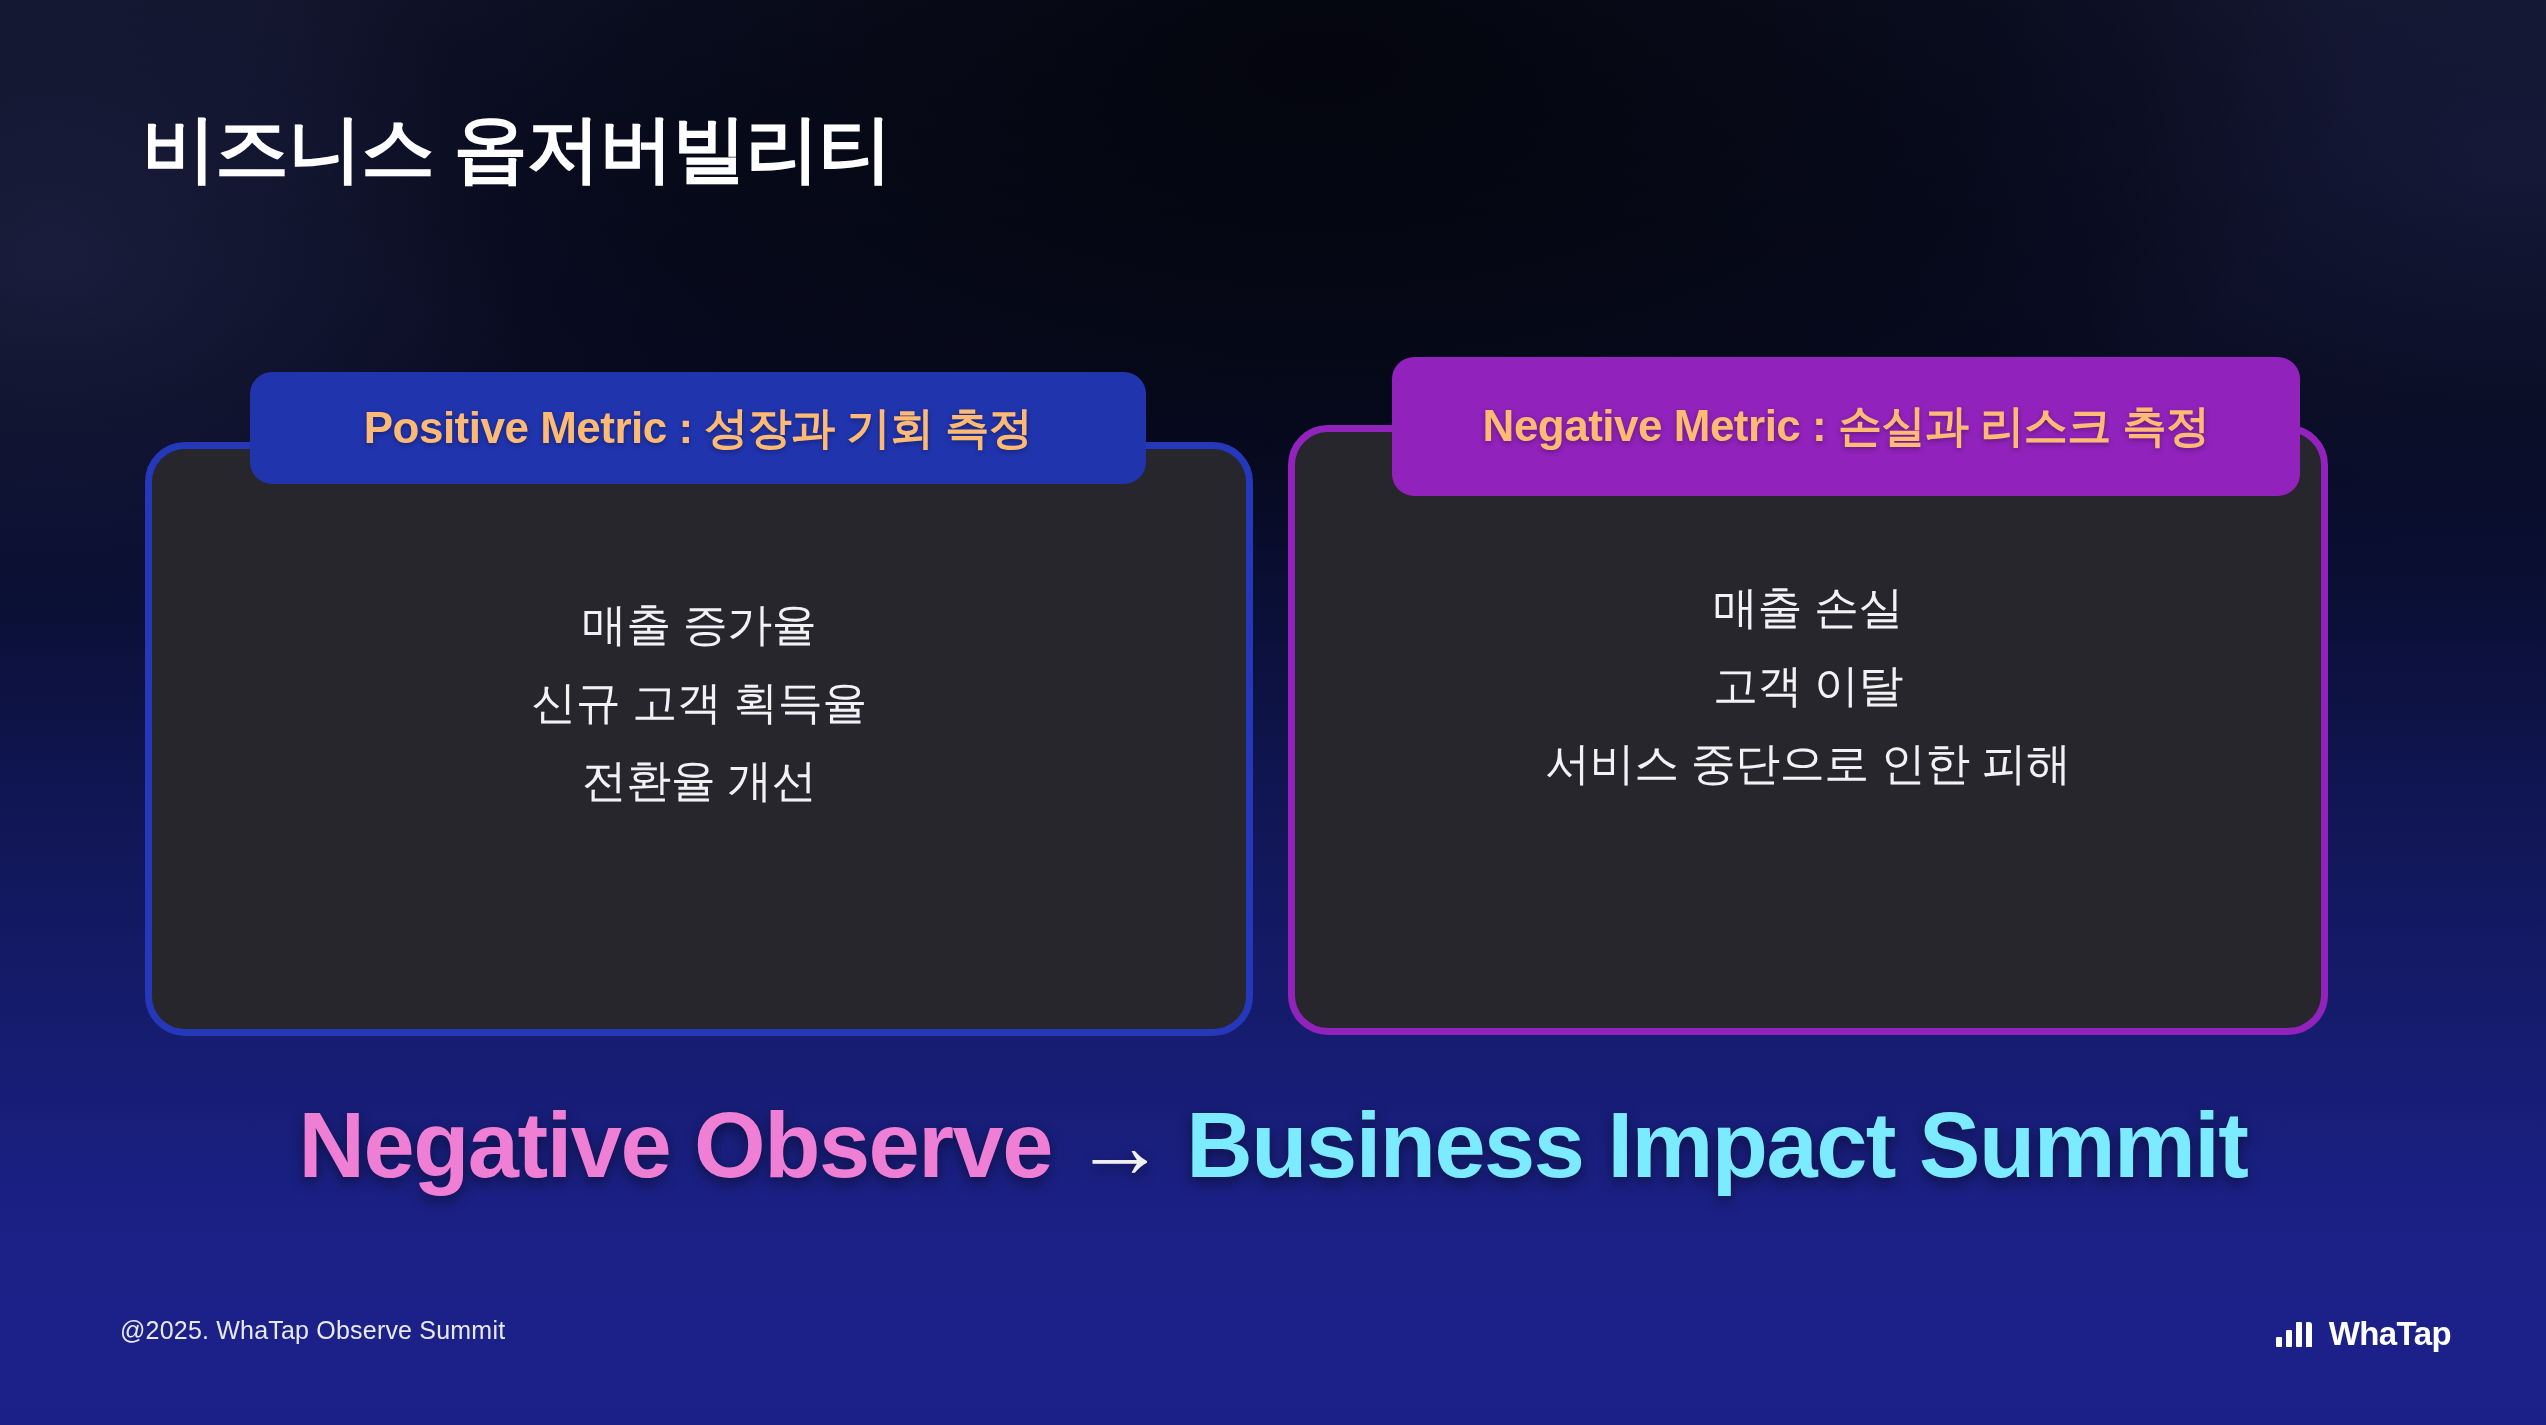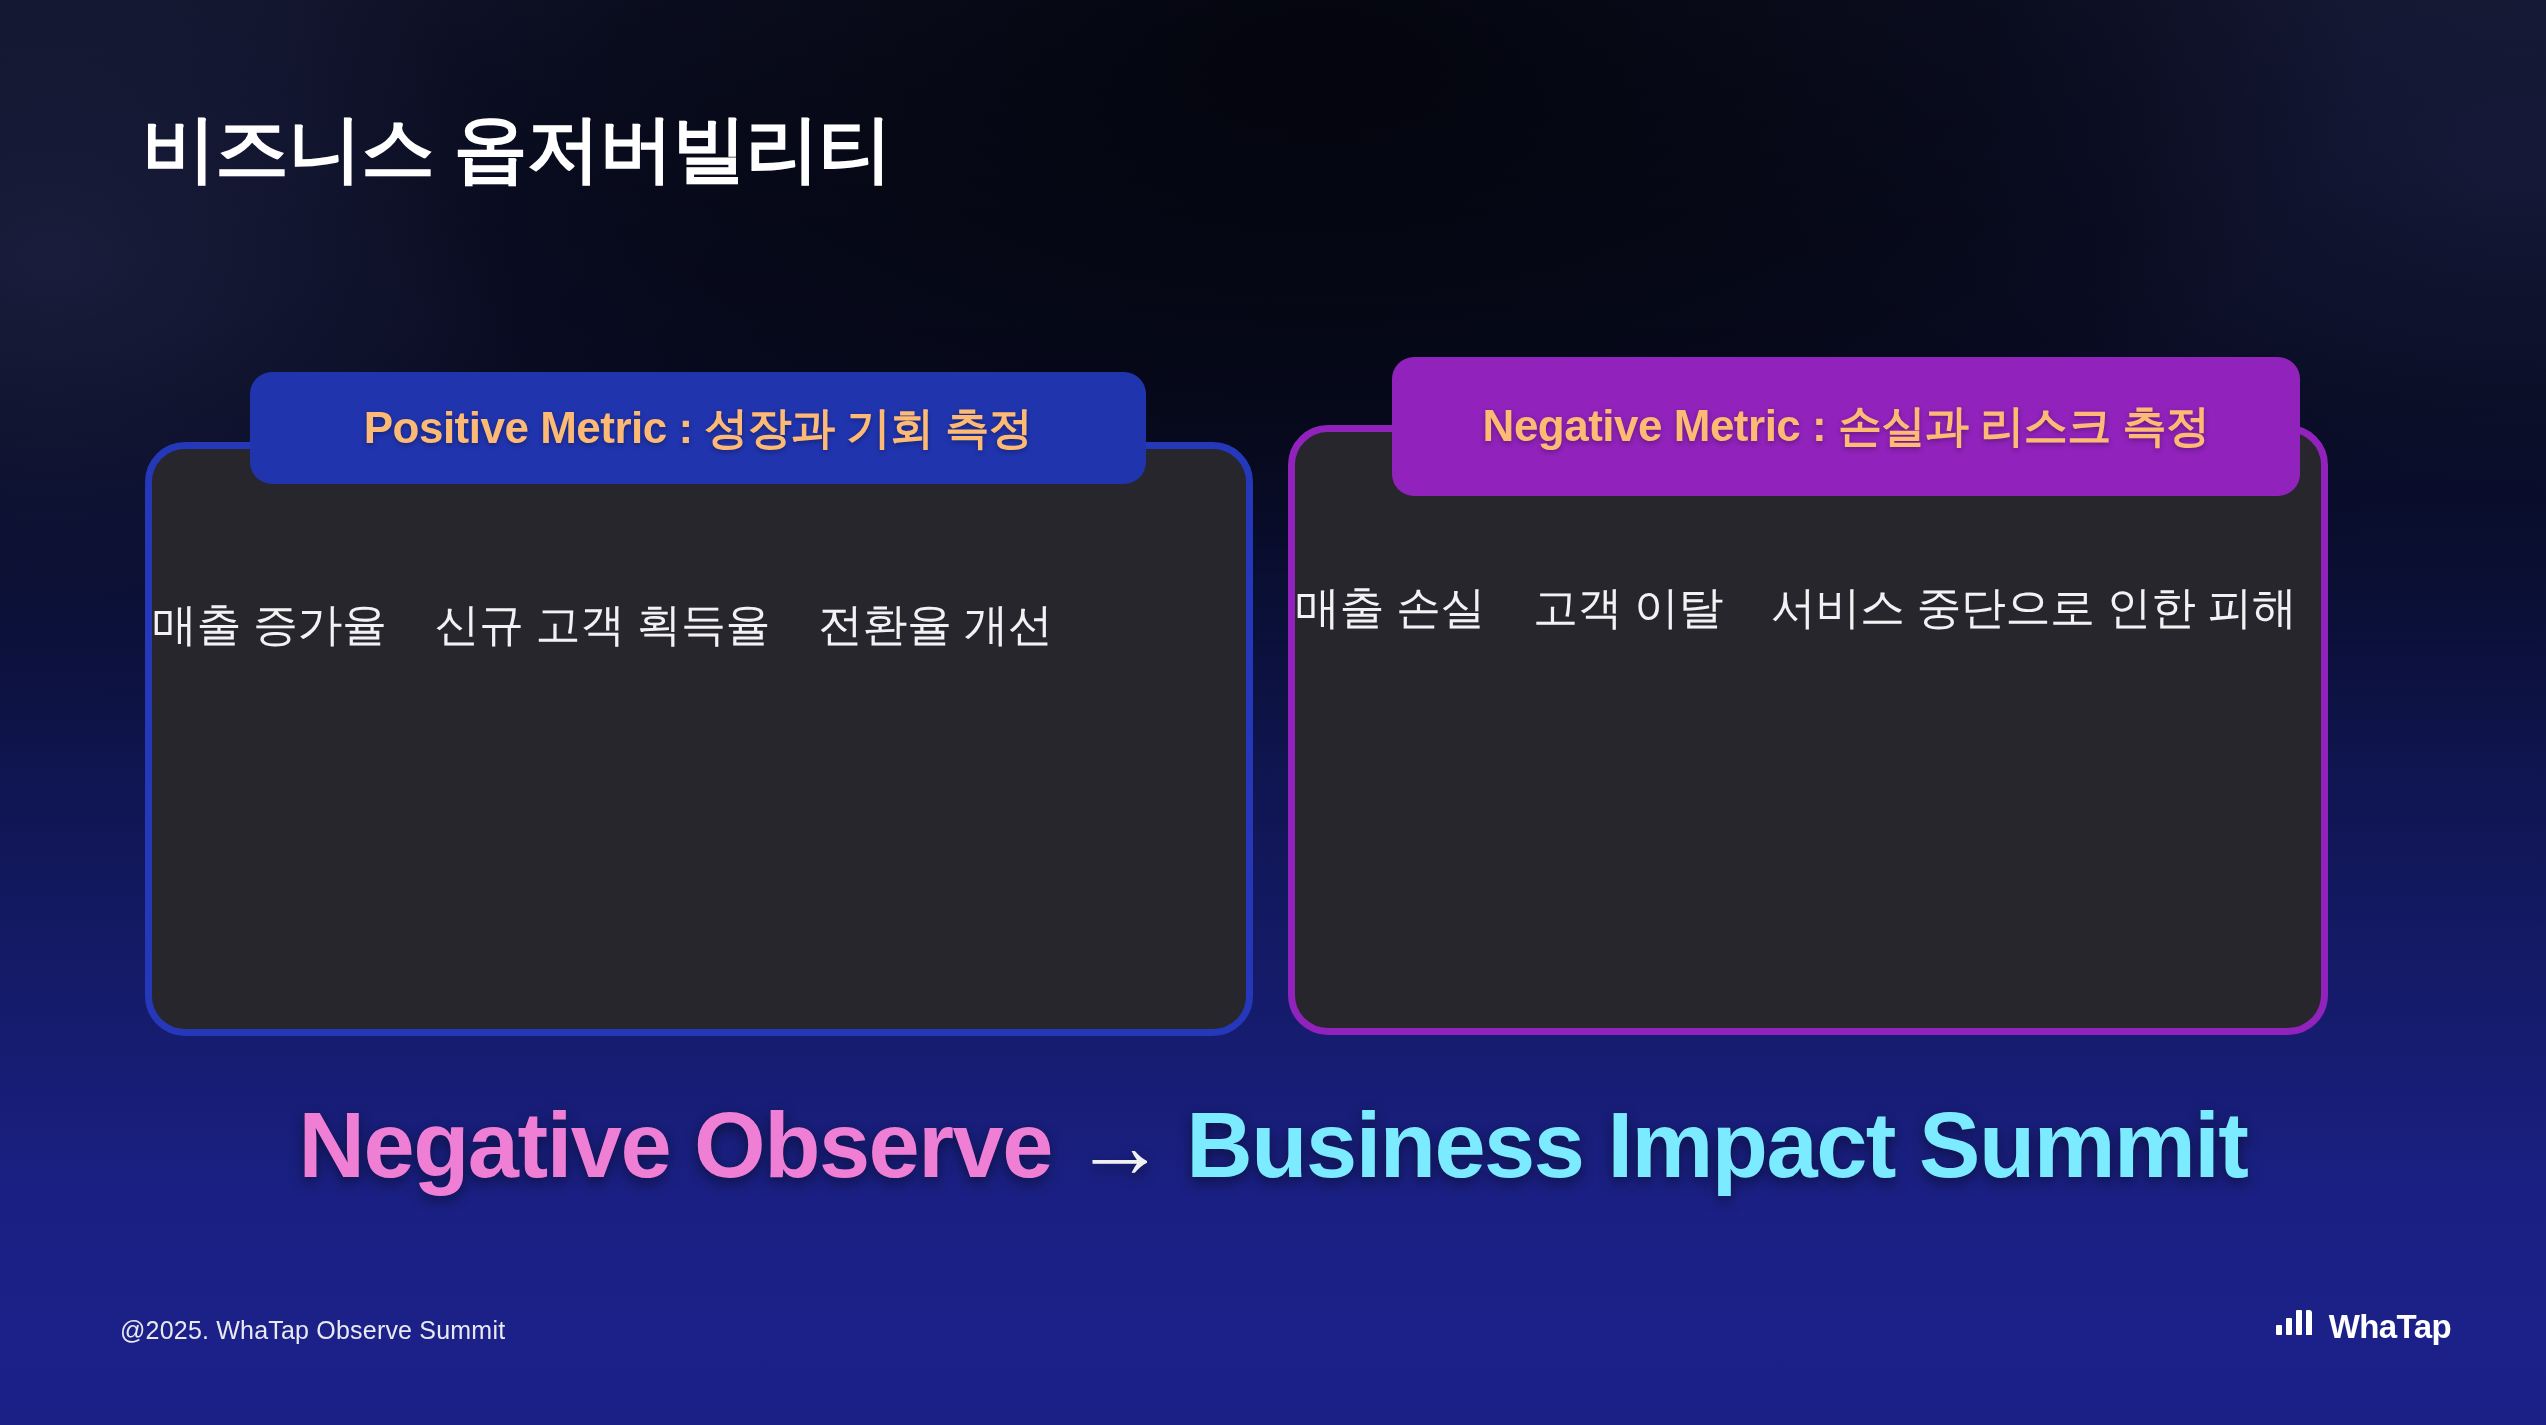--- a/index.html
+++ b/index.html
@@ -56,23 +56,23 @@
     border-radius:40px;
     border-style:solid;
     border-width:7px;
     background:#26262c;
   }
   .card-inner {
     position:absolute;
     left:0; right:0;
     top:150px;
     display:flex;
-    flex-direction:row;
+    flex-direction:column;
     align-items:center;
-    gap:48px;
+    gap:26px;
   }
   .metric-line {
     font-size:45px;
     color:#f2f2f4;
     font-weight:400;
     letter-spacing:-0.5px;
     white-space:nowrap;
     line-height:1.15;
   }
 
@@ -150,21 +150,21 @@
     color:#e9e9f2;
     font-weight:400;
     letter-spacing:0.2px;
     white-space:nowrap;
   }
   #logo {
     position:absolute;
     right:95px;
     top:1310px;
     display:flex;
-    align-items:flex-start;
+    align-items:flex-end;
     gap:17px;
     height:40px;
   }
   #logo-bars {
     display:flex;
     align-items:flex-end;
     gap:4px;
     height:28px;
     padding-bottom:3px;
   }

